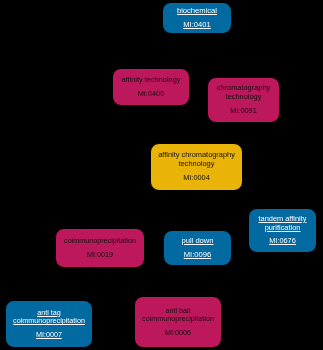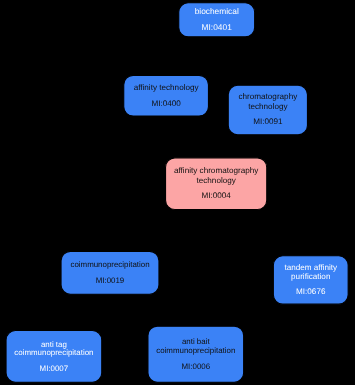--- a/index.html
+++ b/index.html
@@ -32,29 +32,30 @@
     display: block;
     padding: 0 4px;
     white-space: pre-line;
   }
   .node .acc {
     display: block;
     padding: 0 4px;
     margin-top: 5px;
   }
   .node.blue {
-    background: #3b82f6;
+    background: #0369a1;
     color: #ffffff;
+    text-decoration: underline;
   }
   .node.cream {
-    background: #3b82f6;
+    background: #be185d;
     color: #101010;
   }
   .node.teal {
-    background: #fca5a5;
+    background: #eab308;
     color: #101010;
   }
 </style>
 </head>
 <body>
 
 <div id="canvas">
     <div class="node blue" style="left: 162px; top: 2px; width: 70px; height: 32px; font-size: 7.6px;">
       <span class="label">biochemical</span>
       <span class="acc">MI:0401</span>
@@ -70,21 +71,25 @@
     </div>
     <div class="node teal" style="left: 150px; top: 143px; width: 93px; height: 48px; font-size: 7.4px;">
       <span class="label">affinity chromatography
 technology</span>
       <span class="acc">MI:0004</span>
     </div>
     <div class="node cream" style="left: 55px; top: 228px; width: 90px; height: 40px; font-size: 7.2px;">
       <span class="label">coimmunoprecipitation</span>
       <span class="acc">MI:0019</span>
     </div>
-    <div class="node blue" style="left: 248px; top: 232px; width: 69px; height: 45px; font-size: 7.4px;">
+    <div class="node blue" style="left: 163px; top: 230px; width: 69px; height: 36px; font-size: 7.6px;">
+      <span class="label">pull down</span>
+      <span class="acc">MI:0096</span>
+    </div>
+    <div class="node blue" style="left: 248px; top: 208px; width: 69px; height: 45px; font-size: 7.4px;">
       <span class="label">tandem affinity
 purification</span>
       <span class="acc">MI:0676</span>
     </div>
     <div class="node blue" style="left: 5px; top: 300px; width: 88px; height: 48px; font-size: 7.2px;">
       <span class="label">anti tag
 coimmunoprecipitation</span>
       <span class="acc">MI:0007</span>
     </div>
     <div class="node cream" style="left: 110px; top: 296px; width: 88px; height: 52px; font-size: 7.2px; margin-left: 24px;">

